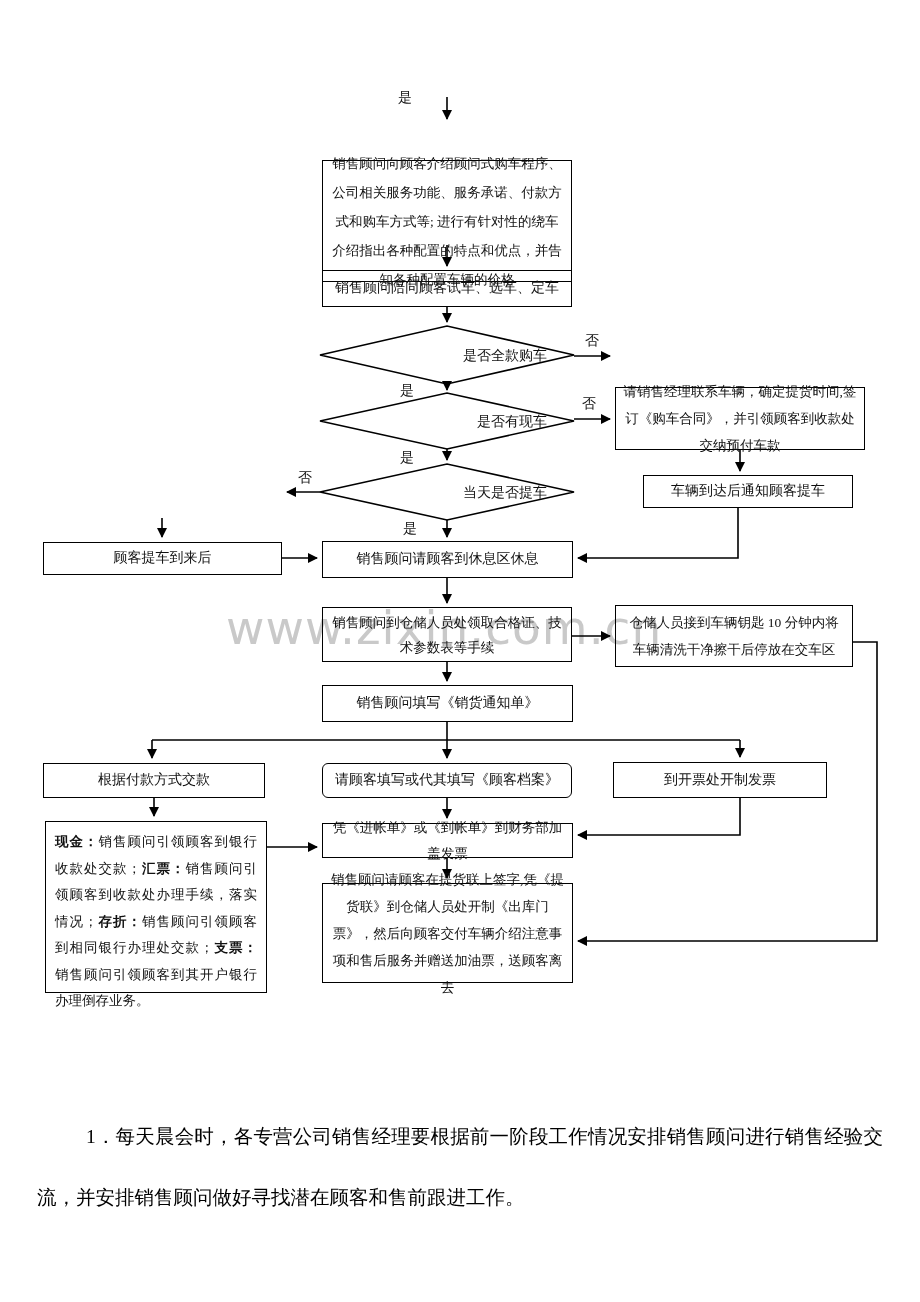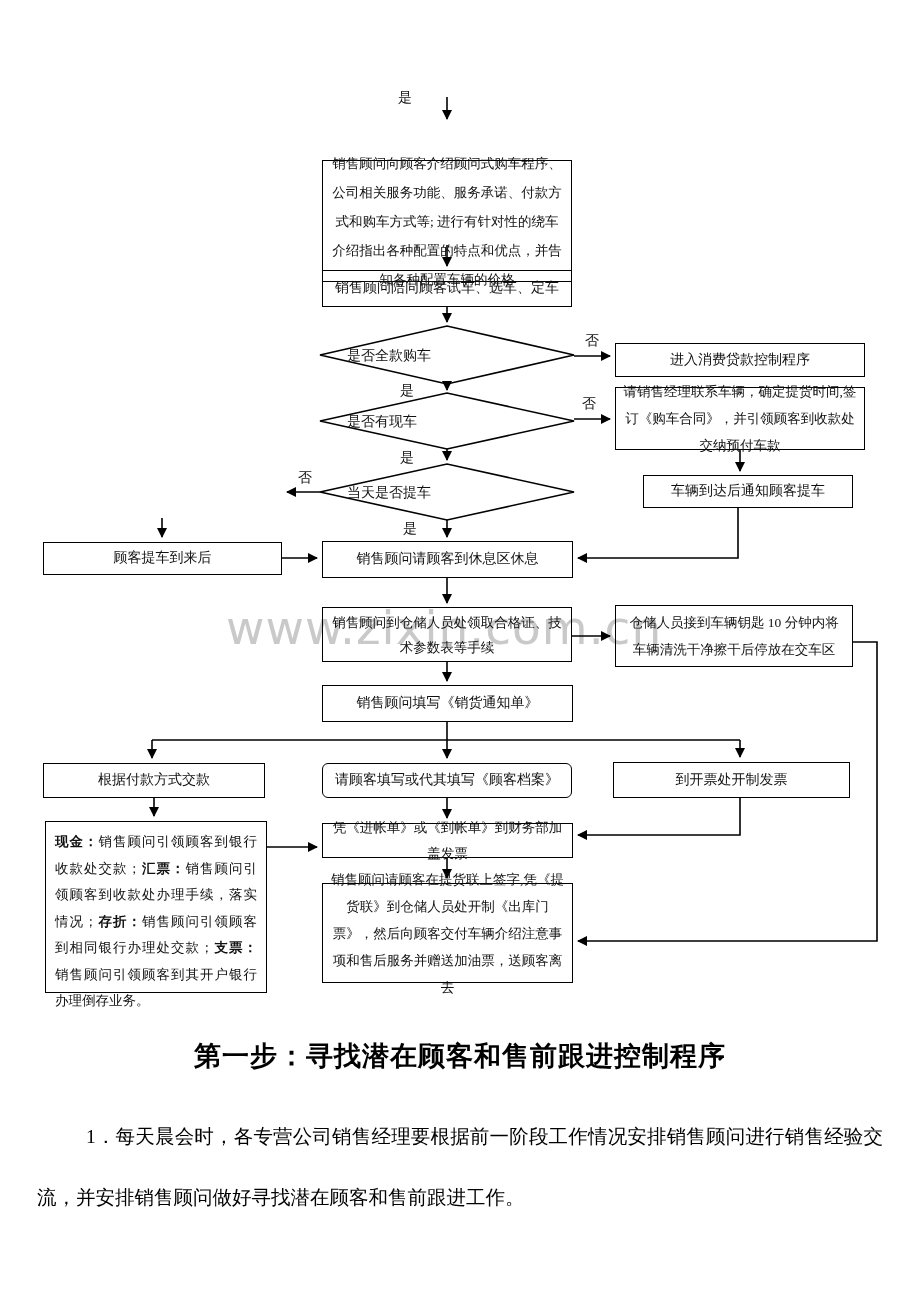--- a/index.html
+++ b/index.html
@@ -6,21 +6,21 @@
   .page{position:relative;width:920px;height:1302px;background:#fff;overflow:hidden;
         font-family:"Liberation Serif",serif;color:#111;}
   .watermark{position:absolute;left:226px;top:600px;z-index:0;
         font-family:"DejaVu Sans",sans-serif;font-size:47px;color:#c9c9c9;letter-spacing:1px;}
   svg.connectors{position:absolute;left:0;top:0;z-index:1;}
   svg.connectors path, svg.connectors polygon{stroke:#000;stroke-width:1.6;fill:none;}
   .nb{position:absolute;z-index:2;box-sizing:border-box;border:1.6px solid #000;
       background:transparent;display:flex;align-items:center;justify-content:center;
       text-align:center;font-size:14px;line-height:1.9;padding:2px 7px;}
   .nb.just{display:block;text-align:justify;}
-  .dl{position:absolute;z-index:2;width:200px;text-align:left;font-size:14px;line-height:1;}
+  .dl{position:absolute;z-index:2;width:200px;text-align:right;font-size:14px;line-height:1;}
   .el{position:absolute;z-index:2;font-size:14px;line-height:1;}
   .heading{position:absolute;z-index:2;left:0;right:0;top:1038px;text-align:center;
       font-family:"Liberation Sans",sans-serif;font-weight:bold;font-size:27px;
       letter-spacing:1px;color:#000;}
   .para{position:absolute;z-index:2;left:37px;right:37px;top:1106px;font-size:19.5px;
       line-height:61px;text-align:justify;text-indent:49px;color:#000;}
 </style>
 </head>
 <body>
 
@@ -67,57 +67,55 @@
       <polygon points="320,355 447,326 574,355 447,384"></polygon>
       <polygon points="320,421 447,393 574,421 447,449"></polygon>
       <polygon points="320,492 447,464 574,492 447,520"></polygon>
     </g>
   </svg>
 
   <div class="nb" style="left:322px;top:123px;width:250px;height:122px;font-size:13.5px;line-height:29px;margin-top:37px;">销售顾问向顾客介绍顾问式购车程序、公司相关服务功能、服务承诺、付款方式和购车方式等; 进行有针对性的绕车介绍指出各种配置的特点和优点，并告知各种配置车辆的价格</div>
 
   <div class="nb" style="left:322px;top:270px;width:250px;height:37px;">销售顾问陪同顾客试车、选车、定车</div>
 
-  <div class="nb" style="left:615px;top:343px;width:250px;height:34px;">进入消费贷款控制程序</div>
 
   <div class="nb" style="left:615px;top:387px;width:250px;height:63px;font-size:13.5px;line-height:27px;">请销售经理联系车辆，确定提货时间,签订《购车合同》，并引领顾客到收款处交纳预付车款</div>
 
 
   <div class="nb" style="left:643px;top:475px;width:210px;height:33px;">车辆到达后通知顾客提车</div>
 
   <div class="nb" style="left:43px;top:542px;width:239px;height:33px;">顾客提车到来后</div>
 
   <div class="nb" style="left:322px;top:541px;width:251px;height:37px;">销售顾问请顾客到休息区休息</div>
 
   <div class="nb" style="left:322px;top:607px;width:250px;height:55px;font-size:13.5px;line-height:25px;">销售顾问到仓储人员处领取合格证、技术参数表等手续</div>
 
   <div class="nb" style="left:615px;top:605px;width:238px;height:62px;font-size:13.5px;line-height:27px;">仓储人员接到车辆钥匙 10 分钟内将车辆清洗干净擦干后停放在交车区</div>
 
   <div class="nb" style="left:322px;top:685px;width:251px;height:37px;">销售顾问填写《销货通知单》</div>
 
   <div class="nb" style="left:43px;top:763px;width:222px;height:35px;">根据付款方式交款</div>
 
   <div class="nb" style="left:322px;top:763px;width:250px;height:35px;border-radius:6px;">请顾客填写或代其填写《顾客档案》</div>
 
-  <div class="nb" style="left:613px;top:762px;width:237px;height:36px;">到开票处开制发票</div>
+  <div class="nb" style="left:613px;top:762px;width:214px;height:36px;">到开票处开制发票</div>
 
   <div class="nb just" style="left:45px;top:821px;width:222px;height:172px;font-size:13.5px;line-height:26.5px;padding:7px 9px;"><span style="font-weight: bold; font-family: &quot;Liberation Sans&quot;, sans-serif;">现金：</span><span>销售顾问引领顾客到银行收款处交款；</span><span style="font-weight: bold; font-family: &quot;Liberation Sans&quot;, sans-serif;">汇票：</span><span>销售顾问引领顾客到收款处办理手续，落实情况；</span><span style="font-weight: bold; font-family: &quot;Liberation Sans&quot;, sans-serif;">存折：</span><span>销售顾问引领顾客到相同银行办理处交款；</span><span style="font-weight: bold; font-family: &quot;Liberation Sans&quot;, sans-serif;">支票：</span><span>销售顾问引领顾客到其开户银行办理倒存业务。</span></div>
 
   <div class="nb" style="left:322px;top:823px;width:251px;height:35px;font-size:13.5px;">凭《进帐单》或《到帐单》到财务部加盖发票</div>
 
   <div class="nb" style="left:322px;top:883px;width:251px;height:100px;font-size:13.5px;line-height:27px;">销售顾问请顾客在提货联上签字,凭《提货联》到仓储人员处开制《出库门票》，然后向顾客交付车辆介绍注意事项和售后服务并赠送加油票，送顾客离去</div>
 
   <div class="dl" style="left:347px;top:349px;">是否全款购车</div>
   <div class="dl" style="left:347px;top:415px;">是否有现车</div>
   <div class="dl" style="left:347px;top:486px;">当天是否提车</div>
 
   <div class="el" style="left:398px;top:91px;">是</div>
   <div class="el" style="left:585px;top:334px;">否</div>
   <div class="el" style="left:400px;top:384px;">是</div>
   <div class="el" style="left:582px;top:397px;">否</div>
   <div class="el" style="left:400px;top:451px;">是</div>
   <div class="el" style="left:298px;top:471px;">否</div>
   <div class="el" style="left:403px;top:522px;">是</div>
 
-  <div class="heading">第一步：寻找潜在顾客和售前跟进控制程序</div>
   <div class="para">1．每天晨会时，各专营公司销售经理要根据前一阶段工作情况安排销售顾问进行销售经验交流，并安排销售顾问做好寻找潜在顾客和售前跟进工作。</div>
 
 </div>
 
 </body></html>

